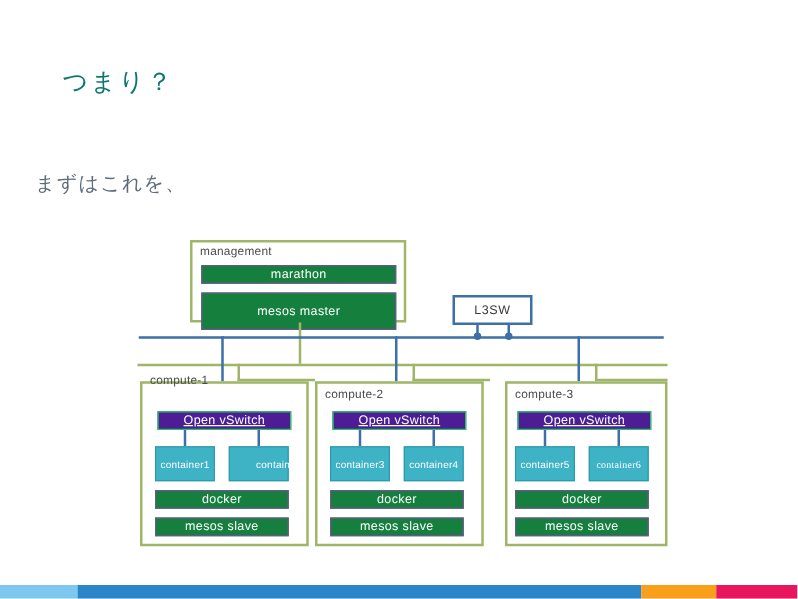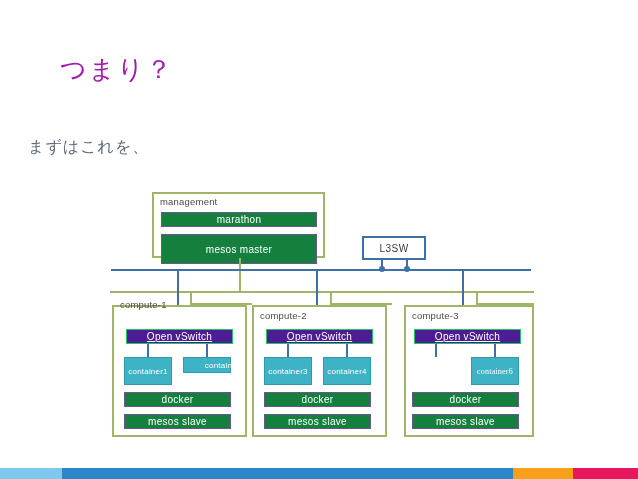--- a/index.html
+++ b/index.html
@@ -11,25 +11,25 @@
     height: 479px;
     background: #ffffff;
     font-family: "Liberation Sans", sans-serif;
     overflow: hidden;
     position: relative;
   }
 
   
   #slide-title {
     position: absolute;
-    left: 60px;
+    left: 50px;
     top: 52px;
-    font-size: 26px;
+    font-size: 20px;
     font-weight: 400;
-    color: #a21caf;
+    color: #0f766e;
     letter-spacing: 2px;
     white-space: nowrap;
   }
   #slide-subtitle {
     position: absolute;
     left: 28px;
     top: 137px;
     font-size: 16px;
     font-weight: 400;
     color: #5e6b7a;
@@ -170,41 +170,42 @@
   <div class="abs wire-olive-v" style="left:476px; top:291px; height:14px;"></div>
   <div class="abs wire-olive-h" style="left:476px; top:303px; width:58px;"></div>
 
   <div class="abs group-frame" style="left:112px; top:305px; width:135px; height:132px;"></div>
   <div class="group-label" style="left:120px; top:299px;">compute-1</div>
 
   <div class="abs bar-blue" style="left:126px; top:329px; width:107px; height:15px;">Open vSwitch</div>
   <div class="abs wire-blue-v" style="left:147px; top:344px; height:13px;"></div>
   <div class="abs wire-blue-v" style="left:206px; top:344px; height:13px;"></div>
   <div class="abs box-teal" style="left:124px; top:357px; width:48px; height:28px;">container1</div>
-  <div class="abs box-teal" style="left:183px; top:357px; width:48px; height:16px;padding-left:35px;">container2</div>
+  <div class="abs box-teal" style="left:183px; top:357px; width:48px; height:28px;padding-left:35px;">container2</div>
   <div class="abs bar-purple" style="left:124px; top:392px; width:107px; height:15px;">docker</div>
   <div class="abs bar-purple" style="left:124px; top:414px; width:107px; height:15px;">mesos slave</div>
 
   <div class="abs group-frame" style="left:252px; top:305px; width:135px; height:132px;"></div>
   <div class="group-label" style="left:260px; top:310px;">compute-2</div>
 
   <div class="abs bar-blue" style="left:266px; top:329px; width:107px; height:15px;">Open vSwitch</div>
   <div class="abs wire-blue-v" style="left:287px; top:344px; height:13px;"></div>
   <div class="abs wire-blue-v" style="left:346px; top:344px; height:13px;"></div>
   <div class="abs box-teal" style="left:264px; top:357px; width:48px; height:28px;">container3</div>
   <div class="abs box-teal" style="left:323px; top:357px; width:48px; height:28px;">container4</div>
   <div class="abs bar-purple" style="left:264px; top:392px; width:107px; height:15px;">docker</div>
   <div class="abs bar-purple" style="left:264px; top:414px; width:107px; height:15px;">mesos slave</div>
 
   <div class="abs group-frame" style="left:404px; top:305px; width:130px; height:132px;"></div>
   <div class="group-label" style="left:412px; top:310px;">compute-3</div>
 
   <div class="abs bar-blue" style="left:414px; top:329px; width:107px; height:15px;">Open vSwitch</div>
   <div class="abs wire-blue-v" style="left:435px; top:344px; height:13px;"></div>
   <div class="abs wire-blue-v" style="left:494px; top:344px; height:13px;"></div>
+  <div class="abs box-teal" style="left:412px; top:357px; width:48px; height:28px;">container5</div>
   <div class="abs box-teal" style="left:471px; top:357px; width:48px; height:28px;font-family:Liberation Serif, serif;">container6</div>
   <div class="abs bar-purple" style="left:412px; top:392px; width:107px; height:15px;">docker</div>
   <div class="abs bar-purple" style="left:412px; top:414px; width:107px; height:15px;">mesos slave</div>
 
 </div>
 
 <div id="footer-bar">
     <div class="footer-seg" style="background: rgb(126, 200, 240); width: 62px;"></div>
     <div class="footer-seg" style="background: rgb(43, 133, 200); width: 451px;"></div>
     <div class="footer-seg" style="background: rgb(248, 160, 28); width: 60px;"></div>

